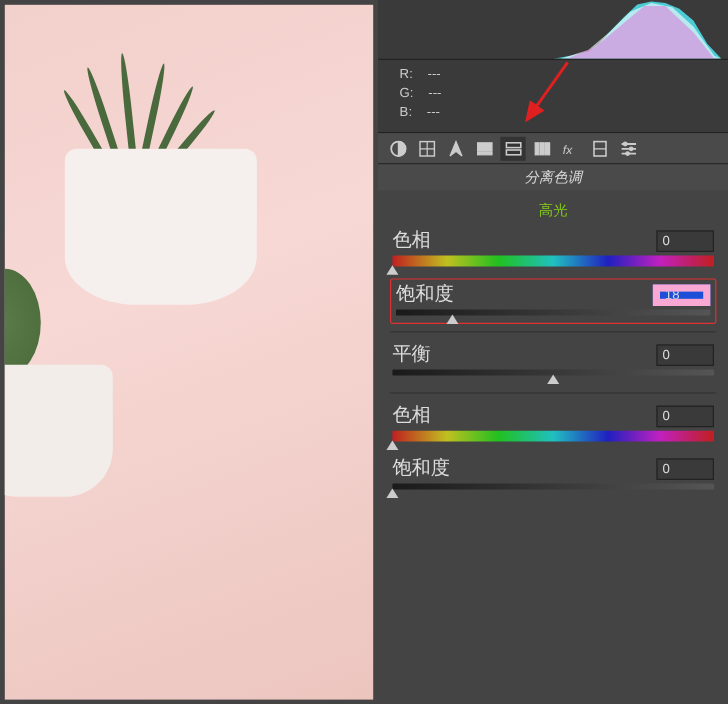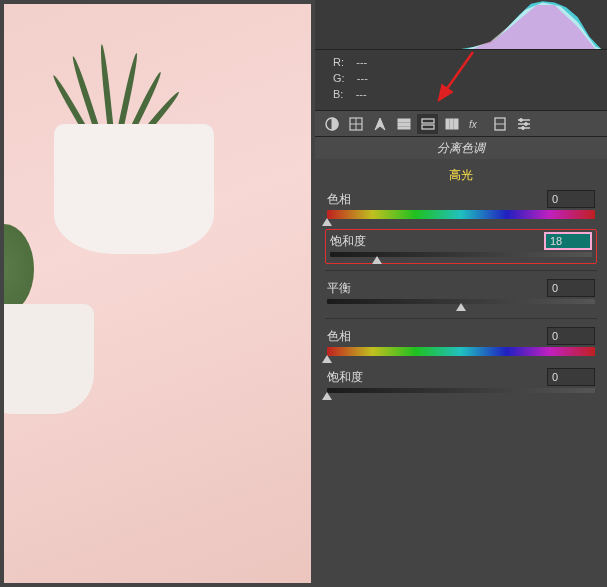--- a/index.html
+++ b/index.html
@@ -116,21 +116,21 @@
     height: 22px;
     text-align: center;
     line-height: 22px;
     font-size: 12px;
     color: #ddd;
     font-style: italic;
   }
   .section-title {
     text-align: center;
     padding: 4px 0;
-    color: #fde047;
+    color: #84cc16;
   }
   .controls {
     flex: 1;
     background: #444;
     padding: 4px 10px;
   }
   .control-row {
     padding: 2px 2px 8px;
     margin-bottom: 2px;
   }
@@ -140,35 +140,35 @@
     padding: 2px 4px 6px;
   }
   .control-head {
     display: flex;
     align-items: center;
     justify-content: space-between;
     margin-bottom: 2px;
   }
   .control-label {
     color: #ddd;
-    font-size: 12px;
+    font-size: 16px;
   }
   .value-box {
     width: 48px;
     height: 18px;
     background: #3a3a3a;
     border: 1px solid #222;
     color: #ddd;
     font-size: 11px;
     text-align: left;
     padding: 0 4px;
   }
   .value-box.hl-blue {
-    border: 2px solid #f9a8d4;
-    background: #0f766e;
+    border: 6px solid #f9a8d4;
+    background: #1d4ed8;
   }
   .hue-bar {
     height: 9px;
     background: linear-gradient(to right,
       #c02020 0%, #c0c020 17%, #20c020 33%,
       #20c0c0 50%, #2020c0 67%, #c020c0 83%, #c02020 100%);
     position: relative;
     border-radius: 1px;
   }
   .gray-bar {

